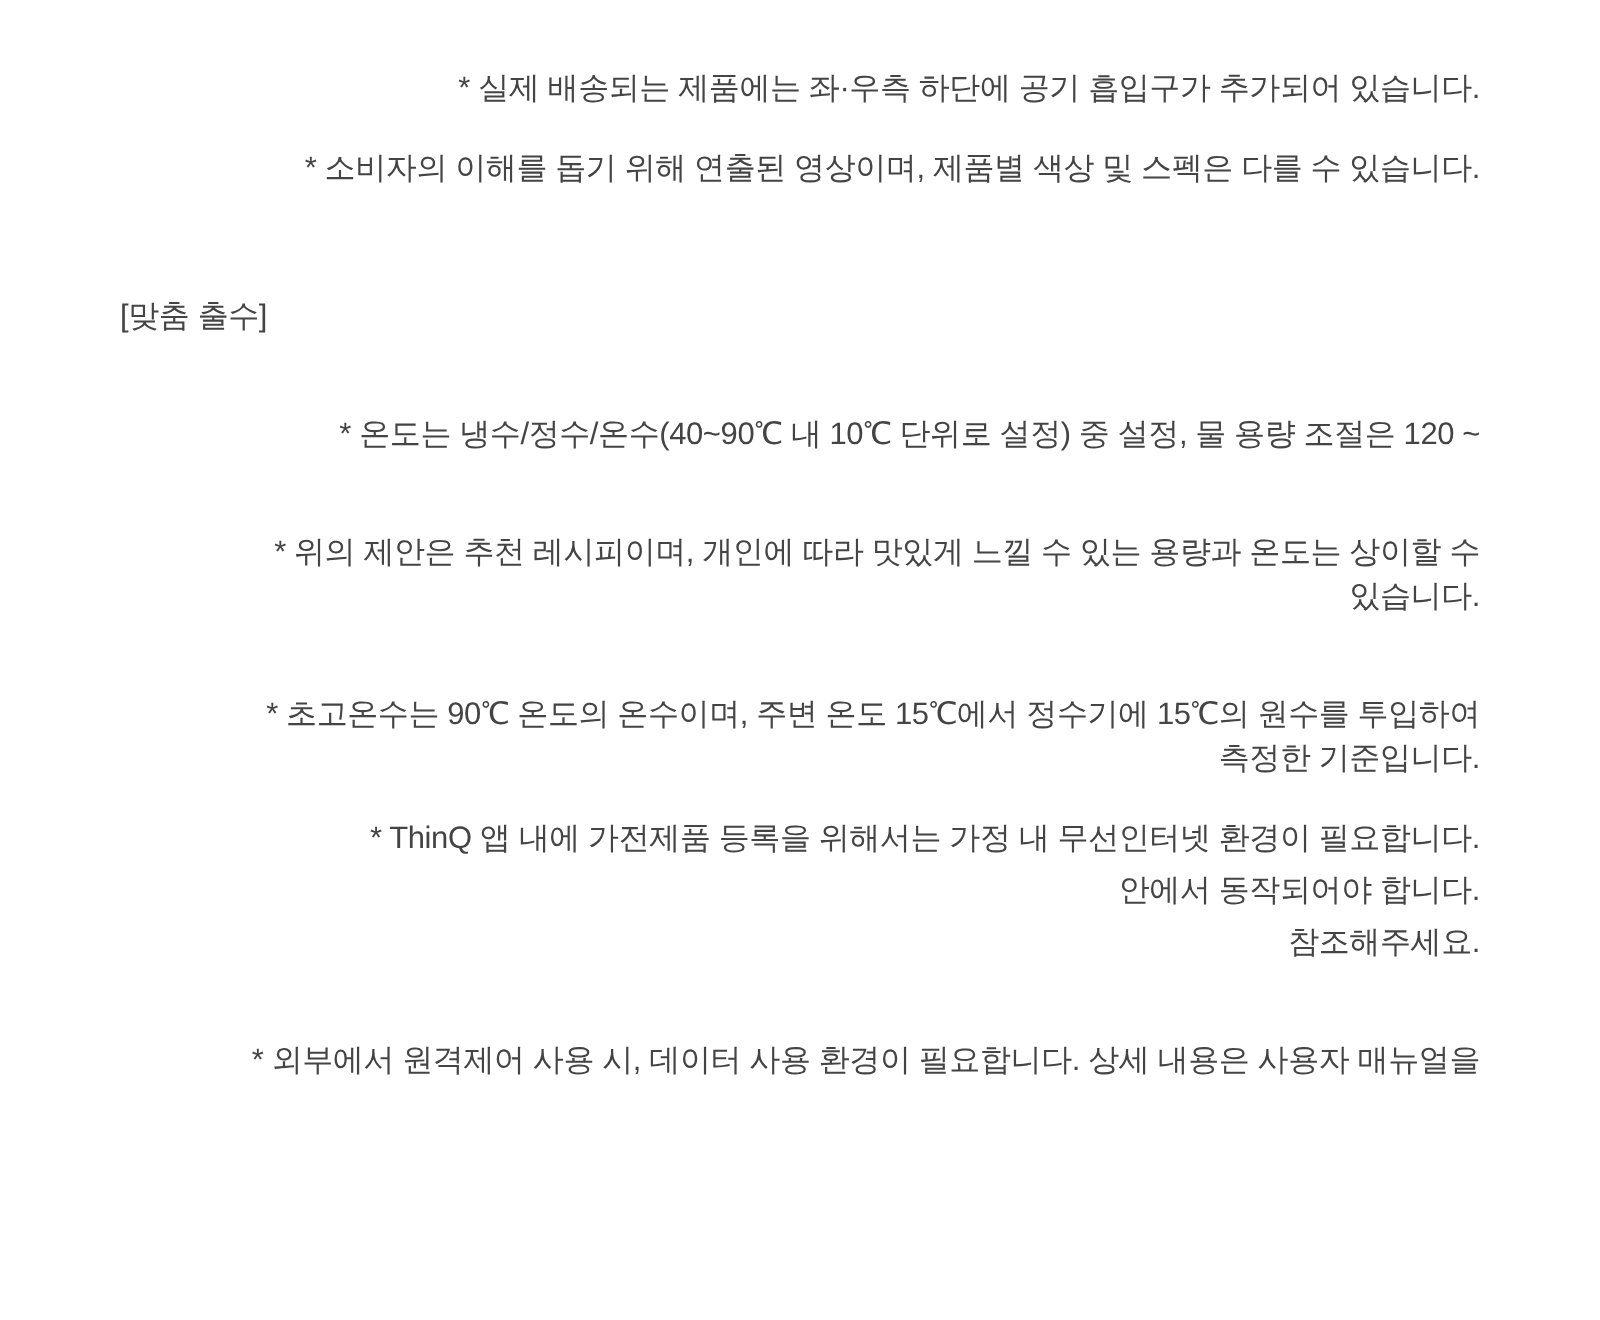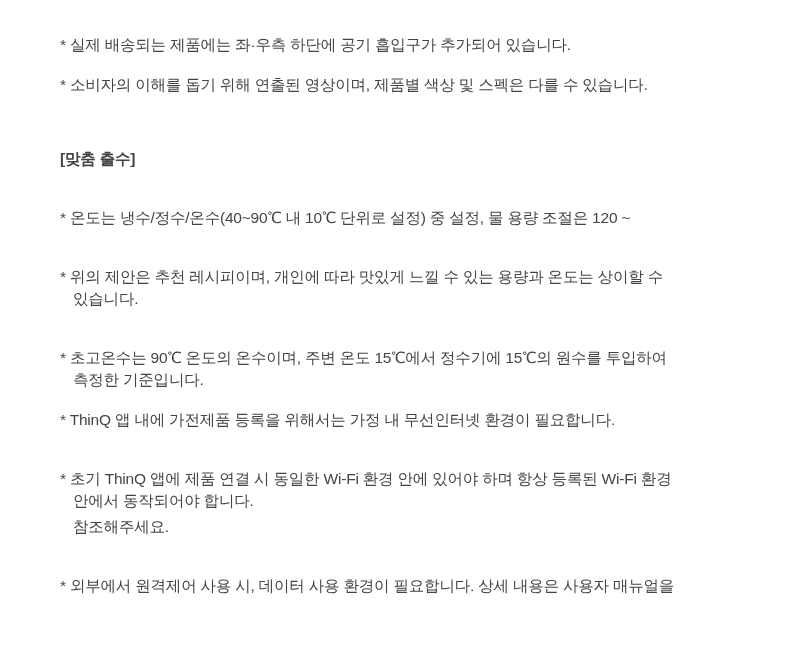--- a/index.html
+++ b/index.html
@@ -24,35 +24,35 @@
   .note-block {
     margin: 0;
   }
   .note-line {
     font-size: 15.5px;
     line-height: 1.42;
     color: #444444;
     letter-spacing: -0.2px;
     margin: 0 0 18px 0;
     white-space: pre-wrap;
+    text-align: right;
   }
   .note-line.cont {
     margin-top: -14px;
     padding-left: 13px;
   }
   .spacer-block {
     height: 34px;
   }
   .section-title {
     font-size: 15.5px;
     line-height: 1.42;
     color: #444444;
     letter-spacing: -0.2px;
     margin: 0 0 16px 0;
-    font-weight: bold;
   }
   .tight {
     margin-bottom: 14px;
     margin-top: 37px;
   }
 </style>
 </head>
 <body>
 
 <div class="page">
@@ -72,21 +72,20 @@
 
 
     <p class="note-line tight">* 위의 제안은 추천 레시피이며, 개인에 따라 맛있게 느낄 수 있는 용량과 온도는 상이할 수</p>
     <p class="note-line cont">있습니다.</p>
 
     <p class="note-line tight">* 초고온수는 90℃ 온도의 온수이며, 주변 온도 15℃에서 정수기에 15℃의 원수를 투입하여</p>
     <p class="note-line cont">측정한 기준입니다.</p>
 
     <p class="note-line">* ThinQ 앱 내에 가전제품 등록을 위해서는 가정 내 무선인터넷 환경이 필요합니다.</p>
 
-    <p class="note-line tight">* 초기 ThinQ 앱에 제품 연결 시 동일한 Wi-Fi 환경 안에 있어야 하며 항상 등록된 Wi-Fi 환경</p>
     <p class="note-line cont">안에서 동작되어야 합니다.</p>
 
     <p class="note-line cont">참조해주세요.</p>
     <p class="note-line tight">* 외부에서 원격제어 사용 시, 데이터 사용 환경이 필요합니다. 상세 내용은 사용자 매뉴얼을</p>
 
 
   </div>
 
 </div>
 

